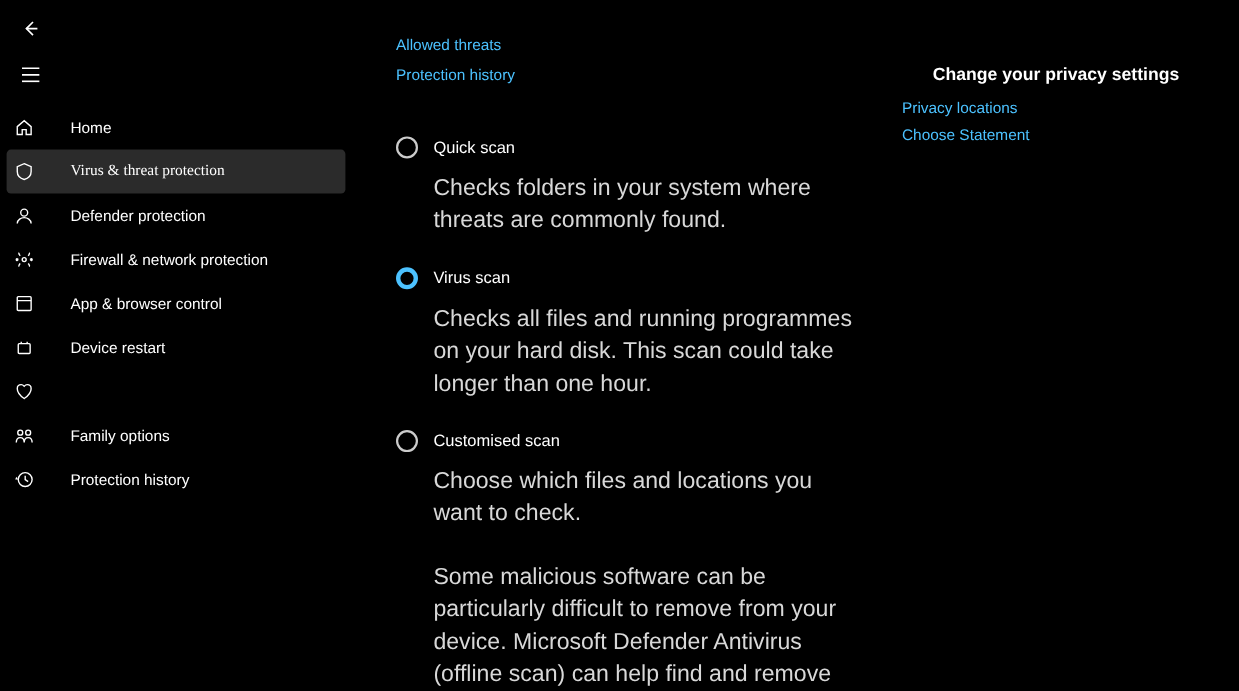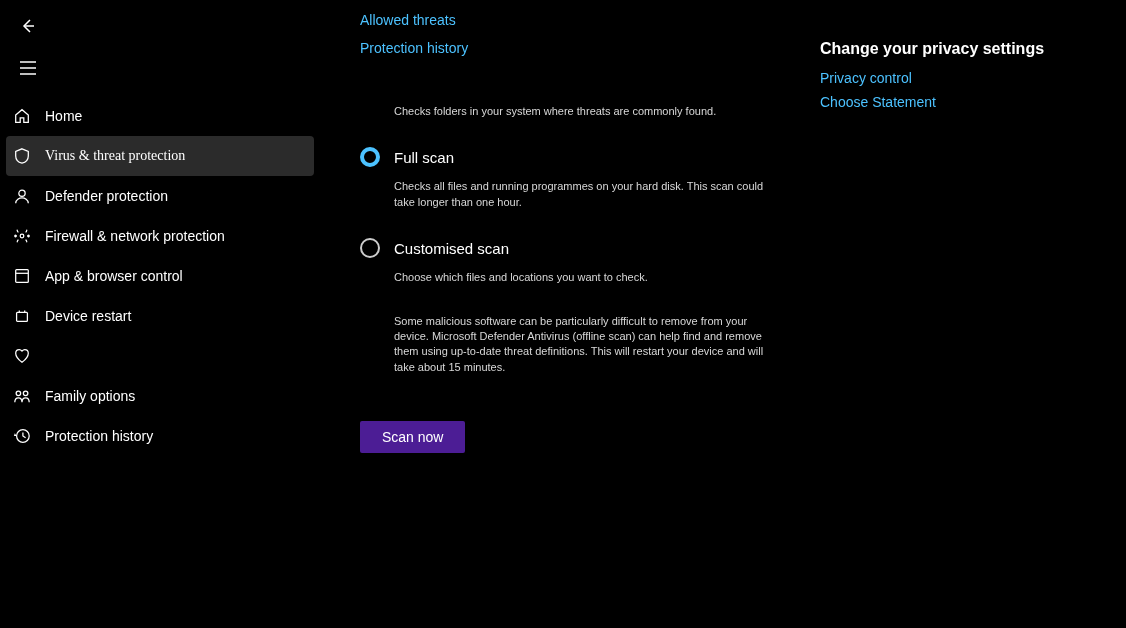--- a/index.html
+++ b/index.html
@@ -47,21 +47,21 @@
     display: flex;
     flex-direction: column;
     padding-top: 4px;
   }
   .nav-item {
     display: flex;
     align-items: center;
     height: 40px;
     padding-left: 12px;
     cursor: pointer;
-    gap: 13px;
+    gap: 32px;
     color: #fff;
   }
   .nav-item.selected {
     background: #2b2b2b;
     border-radius: 4px;
     margin: 0 6px;
     padding-left: 6px;
     font-family: Liberation Serif, serif;
   }
   .nav-item.selected .nav-icon { margin-left: 0; }
@@ -73,21 +73,21 @@
     justify-content: center;
     flex-shrink: 0;
   }
   .nav-icon svg { stroke: #fff; fill: none; stroke-width: 1.4; }
   .nav-label { font-size: 14px; }
 
   
   .main {
     flex: 1;
     display: flex;
-    padding-top: 12px;
+    padding-top: 32px;
     gap: 40px;
   }
   .center {
     width: 460px;
     padding-left: 40px;
   }
   .link {
     color: #4cc2ff;
     font-size: 14px;
     cursor: pointer;
@@ -118,21 +118,21 @@
     border-color: #4cc2ff;
     border-width: 4px;
   }
   .radio-label {
     font-size: 15px;
     color: #fff;
   }
   .radio-desc {
     margin-left: 34px;
     margin-top: 12px;
-    font-size: 11px;
+    font-size: 21px;
     line-height: 1.4;
     color: #d8d8d8;
   }
   .scan-btn {
     background: #4c1d95;
     color: #fff;
     border: none;
     padding: 8px 22px;
     font-size: 14px;
     cursor: pointer;
@@ -142,20 +142,21 @@
 
   
   .right {
     width: 280px;
     padding-top: 28px;
   }
   .right-title {
     font-size: 16px;
     font-weight: 600;
     margin-bottom: 12px;
+    text-align: center;
   }
   .right-desc {
     font-size: 15px;
     line-height: 1.4;
     color: #e8e8e8;
     margin-bottom: 10px;
   }
   .right .link { margin-bottom: 8px; }
 </style>
 </head>
@@ -279,27 +280,31 @@
   <div class="main">
 
     <div class="center">
 
       <span class="link">Allowed threats</span>
       <span class="link">Protection history</span>
 
       <div class="scan-options">
 
         <div class="radio-group">
+          <div class="radio-head">
+            <span class="radio"></span>
+            <span class="radio-label">Quick scan</span>
+          </div>
           <div class="radio-desc">Checks folders in your system where threats are commonly found.</div>
         </div>
 
         <div class="radio-group">
           <div class="radio-head">
             <span class="radio selected"></span>
-            <span class="radio-label">Full scan</span>
+            <span class="radio-label">Virus scan</span>
           </div>
           <div class="radio-desc">Checks all files and running programmes on your hard disk. This scan could take longer than one hour.</div>
         </div>
 
         <div class="radio-group">
           <div class="radio-head">
             <span class="radio"></span>
             <span class="radio-label">Customised scan</span>
           </div>
           <div class="radio-desc">Choose which files and locations you want to check.</div>
@@ -309,19 +314,19 @@
           <div class="radio-desc">Some malicious software can be particularly difficult to remove from your device. Microsoft Defender Antivirus (offline scan) can help find and remove them using up-to-date threat definitions. This will restart your device and will take about 15 minutes.</div>
         </div>
 
         <button class="scan-btn">Scan now</button>
 
       </div>
     </div>
 
     <div class="right">
       <div class="right-title">Change your privacy settings</div>
-      <span class="link">Privacy control</span>
+      <span class="link">Privacy locations</span>
       <span class="link">Choose Statement</span>
     </div>
 
   </div>
 
 </div>
 
 </body></html>

